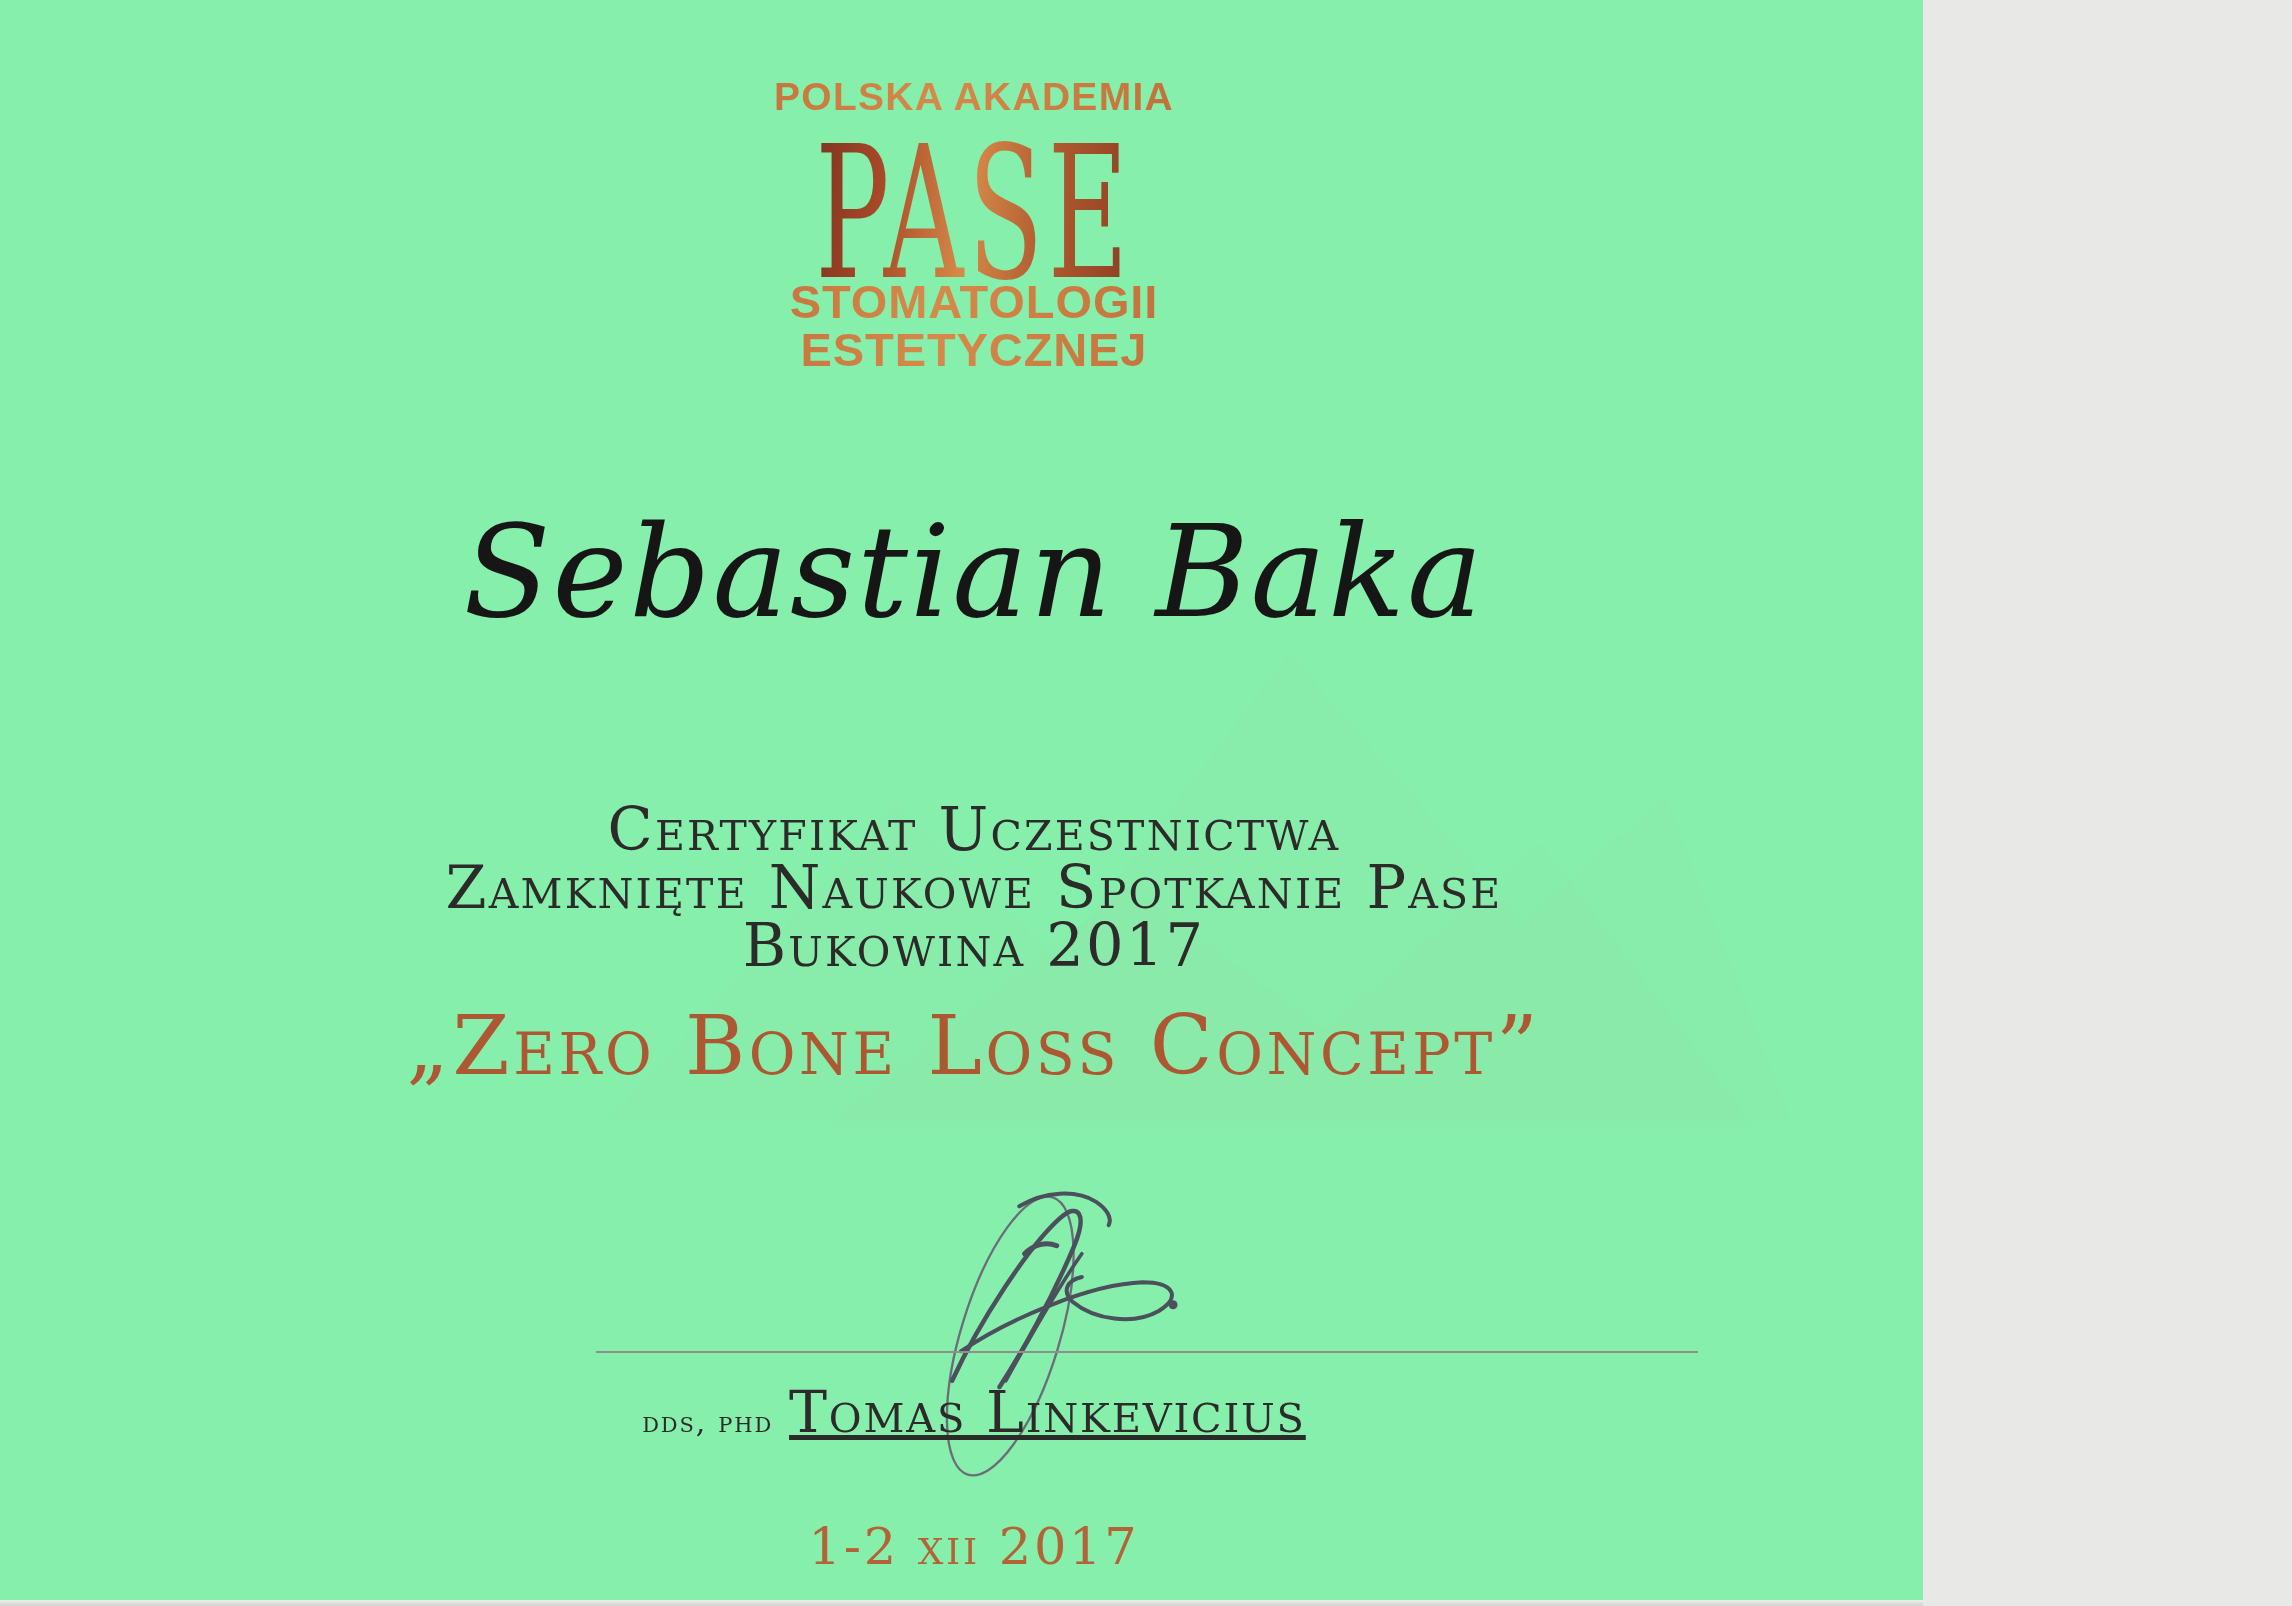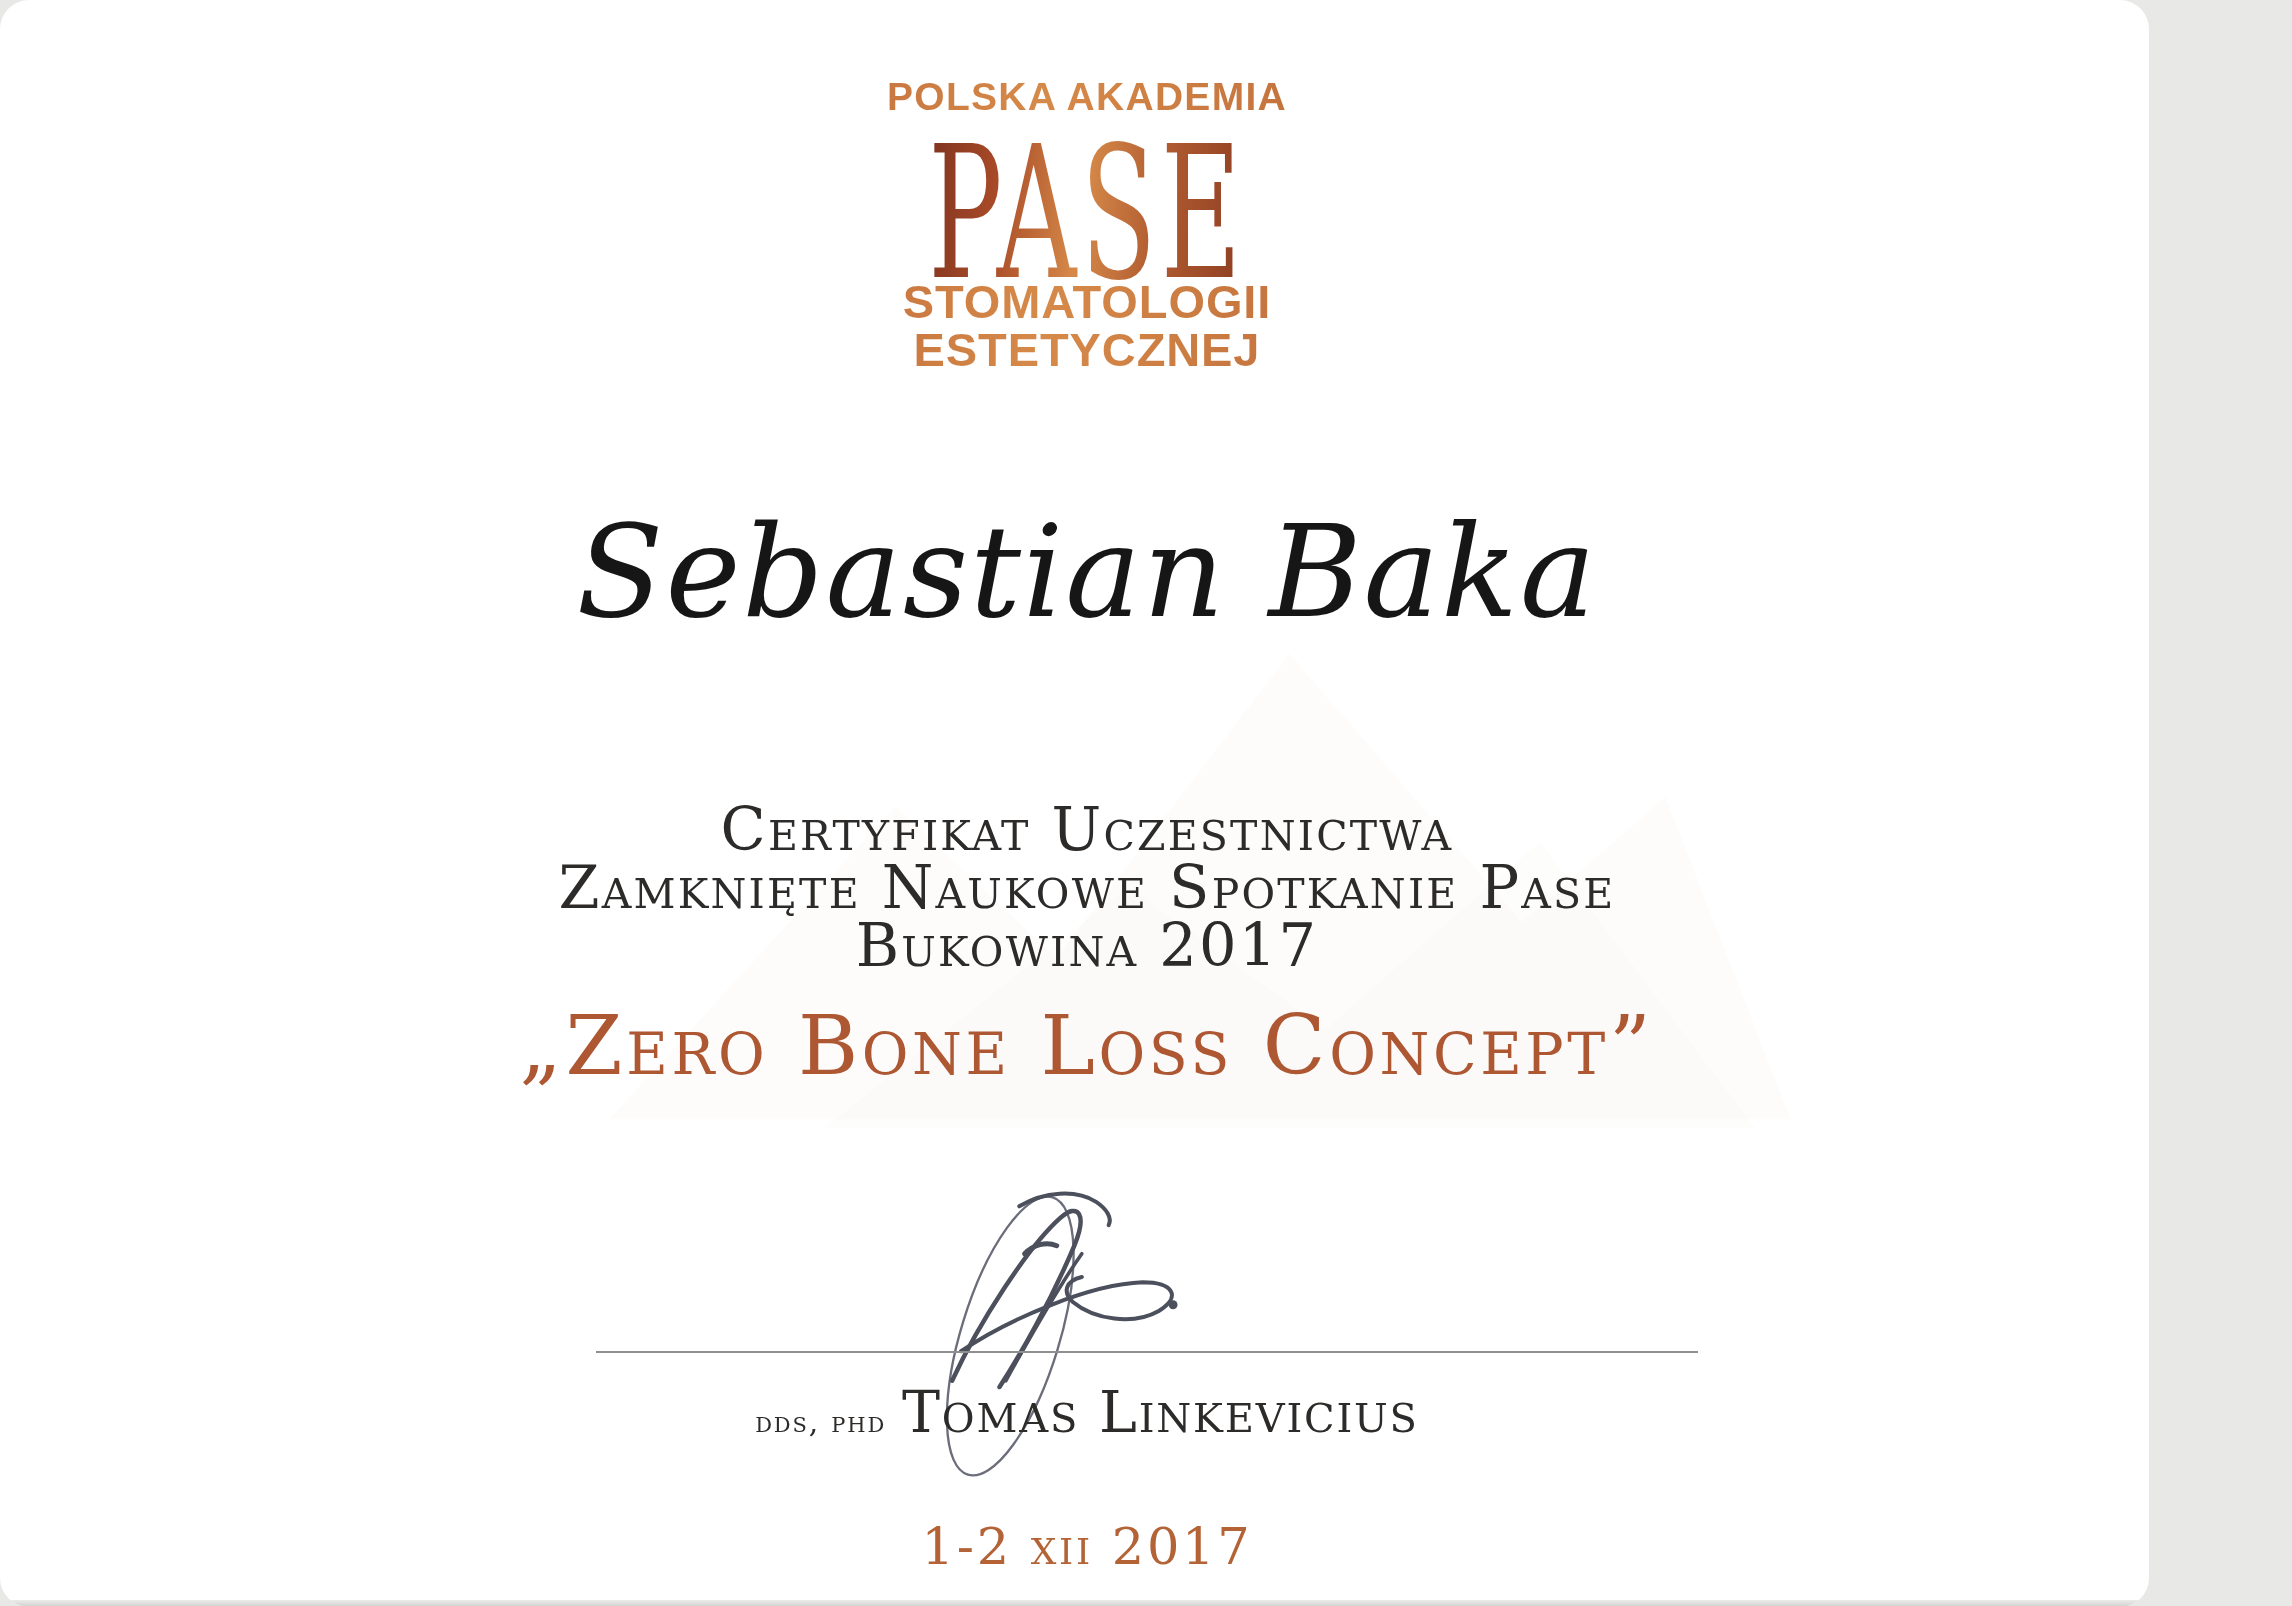--- a/index.html
+++ b/index.html
@@ -1,22 +1,21 @@
 <!DOCTYPE html>
 <html style="font-size:14.3px"><head>
 <meta charset="utf-8">
 <style>
   html,body{margin:0;padding:0;background:#e8e8e6;}
   .page{
     position:relative;
-    width:2149px;height:1607px;
-    background:#ffffff;
+    width:1923px;height:1607px;
+    background:#86efac;
     overflow:hidden;
     font-family:"DejaVu Serif","Liberation Serif",serif;
-    border-radius:29px;
   }
   .centered{position:absolute;left:0;right:0;text-align:center;transform:translateX(12.5px);}
   
   .copper-grad{color:#a84c2b;}
   @supports ((-webkit-background-clip:text) or (background-clip:text)){
     .copper-grad{
       background-image:linear-gradient(100deg,#7e3320 0%,#a84a28 22%,#d68a49 48%,#b05a30 72%,#8c3d22 100%);
       -webkit-background-clip:text;background-clip:text;color:transparent;
     }
   }
@@ -76,21 +75,21 @@
     display:flex;justify-content:center;align-items:baseline;gap:16px;
     transform:translateX(12.5px);
     color:#2d2b29;
   }
   .signer-credentials{
     font-variant-caps:small-caps;
     font-size:30px;letter-spacing:1.8px;
   }
   .signer-name{
     font-variant-caps:small-caps;
-    font-size:57px;letter-spacing:1.8px;
+    font-size:57px;letter-spacing:1.8px;text-decoration:underline;
   }
   
   .event-date{
     top:1517px;
     font-variant-caps:small-caps;
     font-size:51px;letter-spacing:2.7px;
     color:#b36336;
   }
   
   .watermark{position:absolute;left:555px;top:421px;pointer-events:none;}

